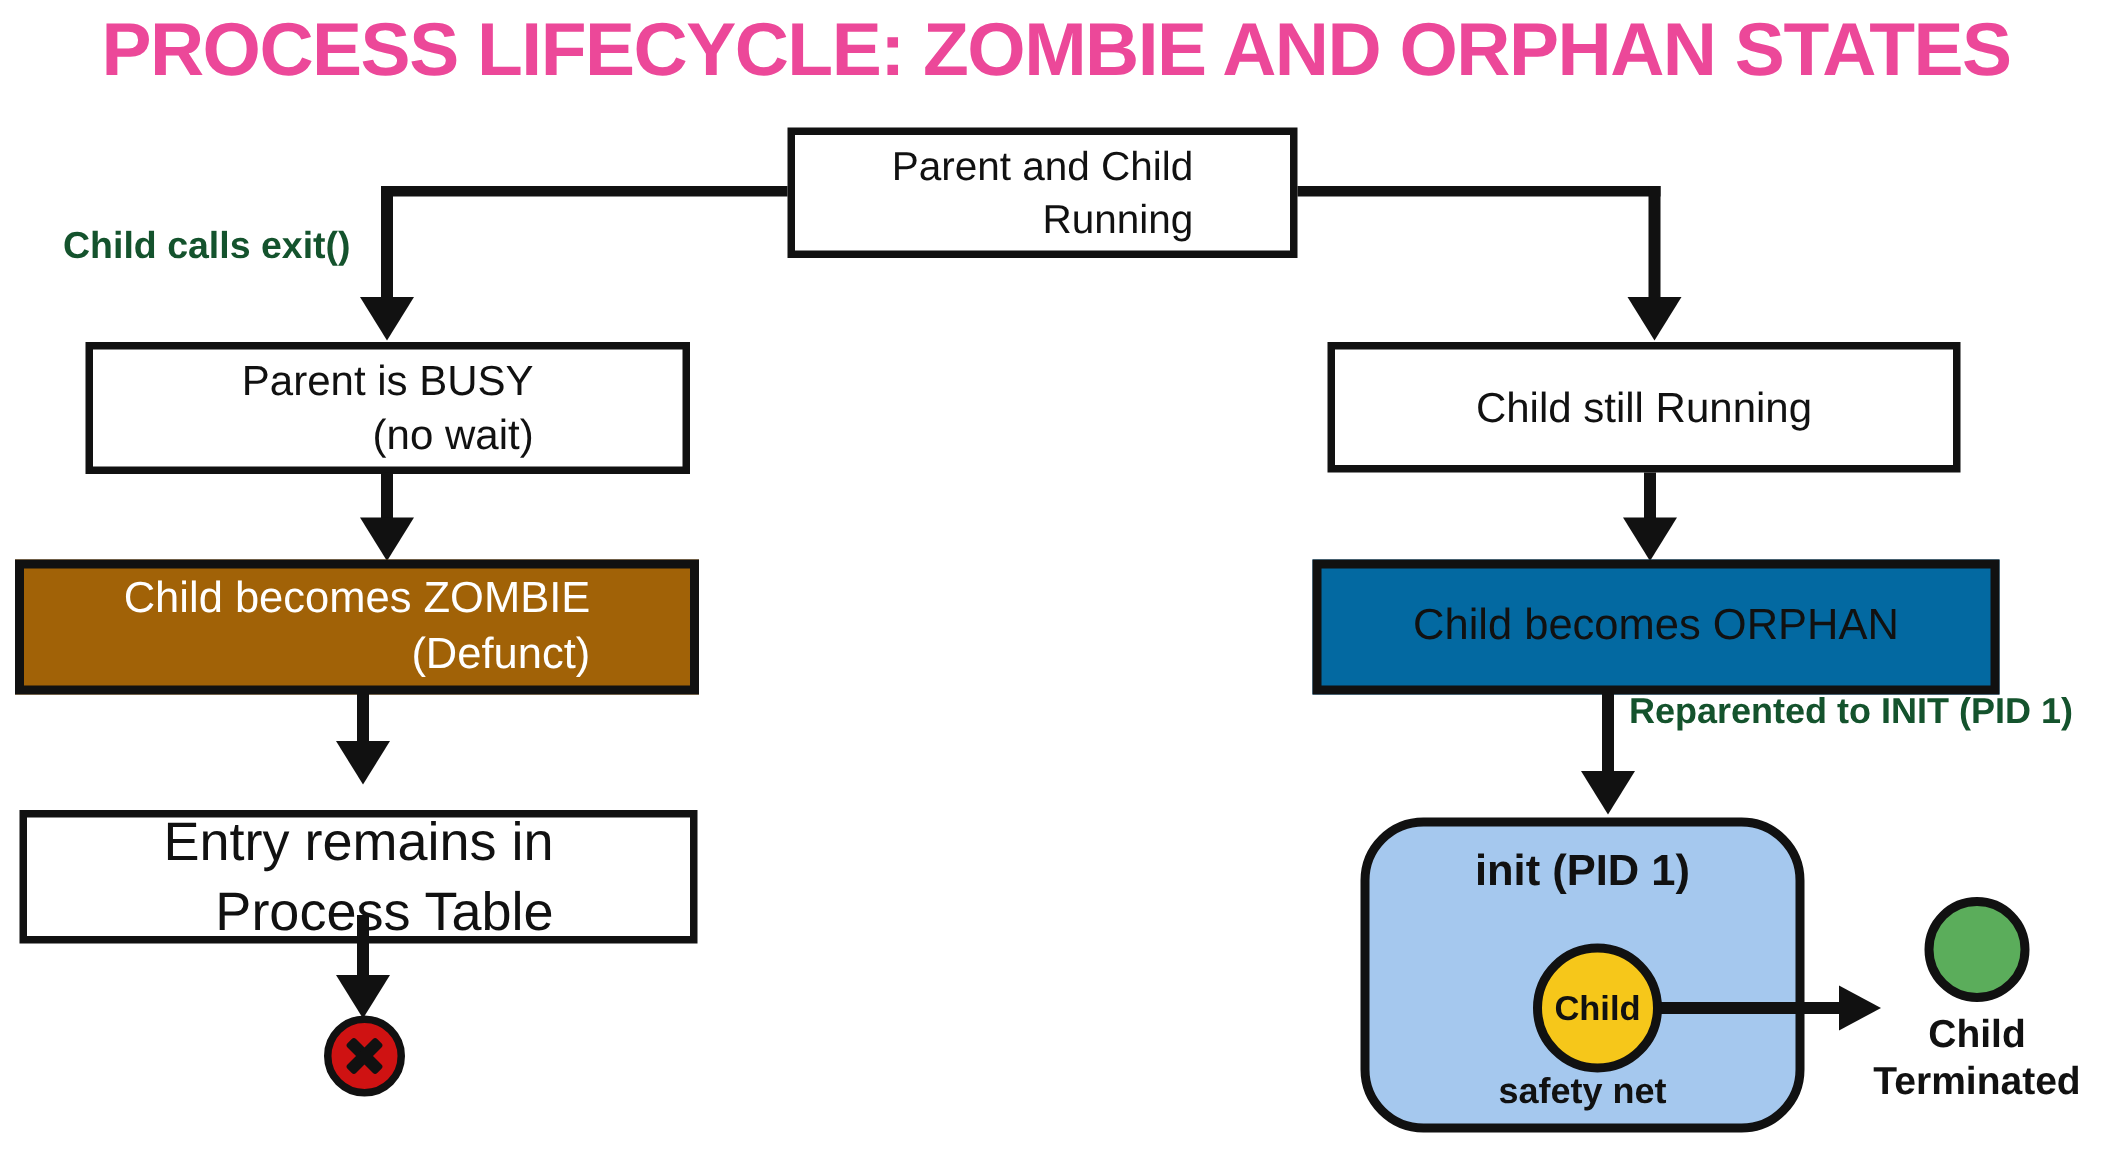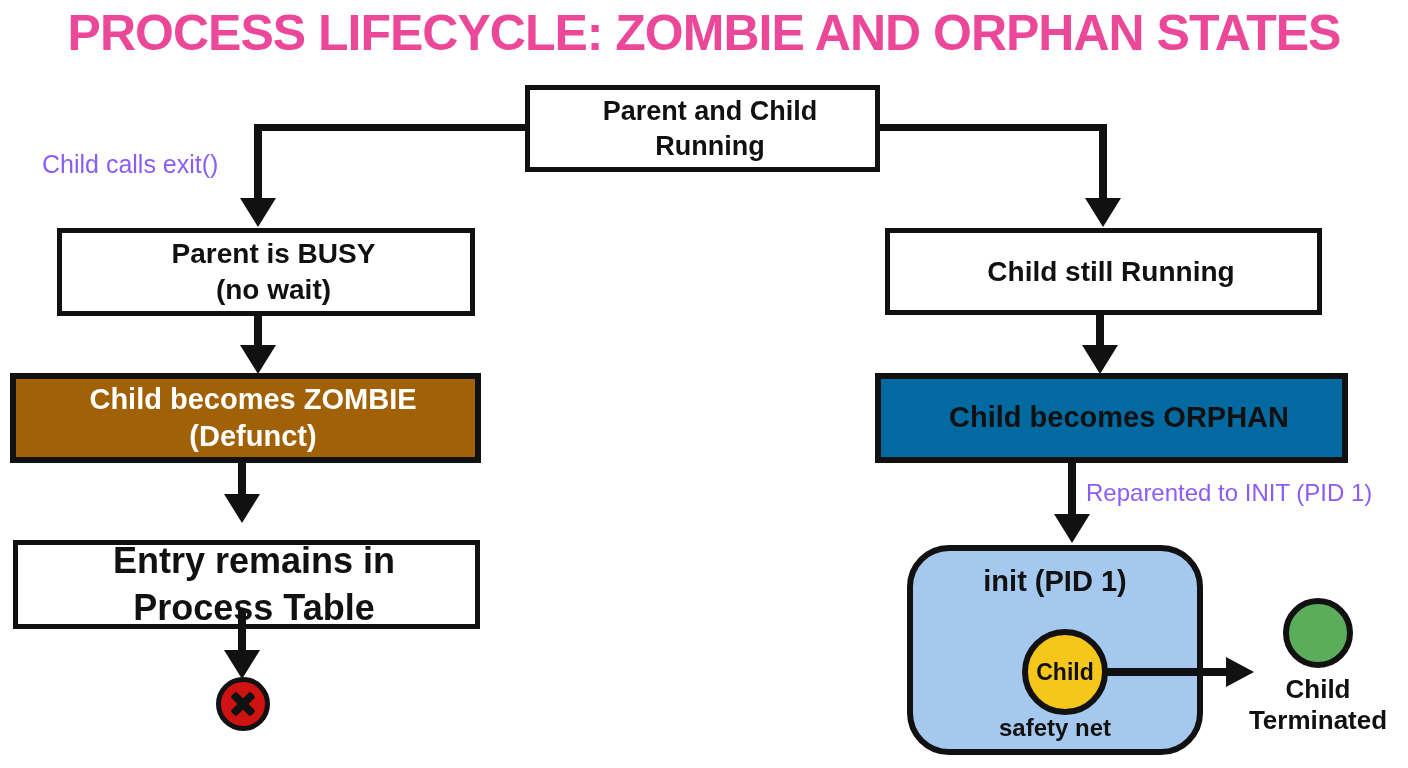--- a/index.html
+++ b/index.html
@@ -7,54 +7,54 @@
     position:relative; width:1408px; height:768px; background:#ffffff;
     font-family:"Liberation Sans", sans-serif; color:#111; overflow:hidden;
   }
   .title {
     position:absolute; top:4px; left:0; width:100%; text-align:center;
     font-size:50px; font-weight:800; letter-spacing:-1px; color:#ec4899;
   }
   .box {
     position:absolute; background:#fff; border:5px solid #111;
     display:flex; align-items:center; justify-content:center;
-    text-align:center; font-weight:700; white-space:pre-line; line-height:1.28;padding-left:15px;
+    text-align:right; font-weight:400; white-space:pre-line; line-height:1.28;
   }
   .line { position:absolute; background:#111; }
   .arrow-down {
     position:absolute; width:0; height:0;
     border-left:18px solid transparent; border-right:18px solid transparent;
     border-top:29px solid #111;
   }
   .arrow-right {
     position:absolute; width:0; height:0;
     border-top:15px solid transparent; border-bottom:15px solid transparent;
     border-left:28px solid #111;
   }
-  .edge-label { position:absolute; font-weight:400; font-size:25px; color:#8b5cf6; }
+  .edge-label { position:absolute; font-weight:700; font-size:25px; color:#14532d; }
   .circle { position:absolute; border-radius:50%; display:flex; align-items:center; justify-content:center; }
   .xbar { position:absolute; left:8px; top:18px; width:28px; height:8px; background:#111; border-radius:2px; }
 </style>
 </head>
 <body>
 
 <div class="diagram">
 
   <div class="title">PROCESS LIFECYCLE: ZOMBIE AND ORPHAN STATES</div>
 
   <div class="line" style="left:255px; top:124px; width:272px; height:7px;"></div>
   <div class="line" style="left:254px; top:124px; width:8px; height:76px;"></div>
   <div class="arrow-down" style="left:240px; top:198px;"></div>
 
   <div class="line" style="left:863px; top:124px; width:244px; height:7px;"></div>
   <div class="line" style="left:1099px; top:124px; width:8px; height:76px;"></div>
   <div class="arrow-down" style="left:1085px; top:198px;"></div>
 
   <div class="edge-label" style="left:42px; top:150px;">Child calls exit()</div>
-  <div class="edge-label" style="left:1086px; top:479px; font-size:24px;text-align:right;">Reparented to INIT (PID 1)</div>
+  <div class="edge-label" style="left:1086px; top:461px; font-size:24px;text-align:right;">Reparented to INIT (PID 1)</div>
 
   <div class="box" style="left:525px; top:85px; width:330px; height:77px; font-size:27px;">
     <span>Parent and Child
 Running</span>
   </div>
 
   <div class="box" style="left:57px; top:228px; width:393px; height:78px; font-size:28px;">
     <span>Parent is BUSY
 (no wait)</span>
   </div>

